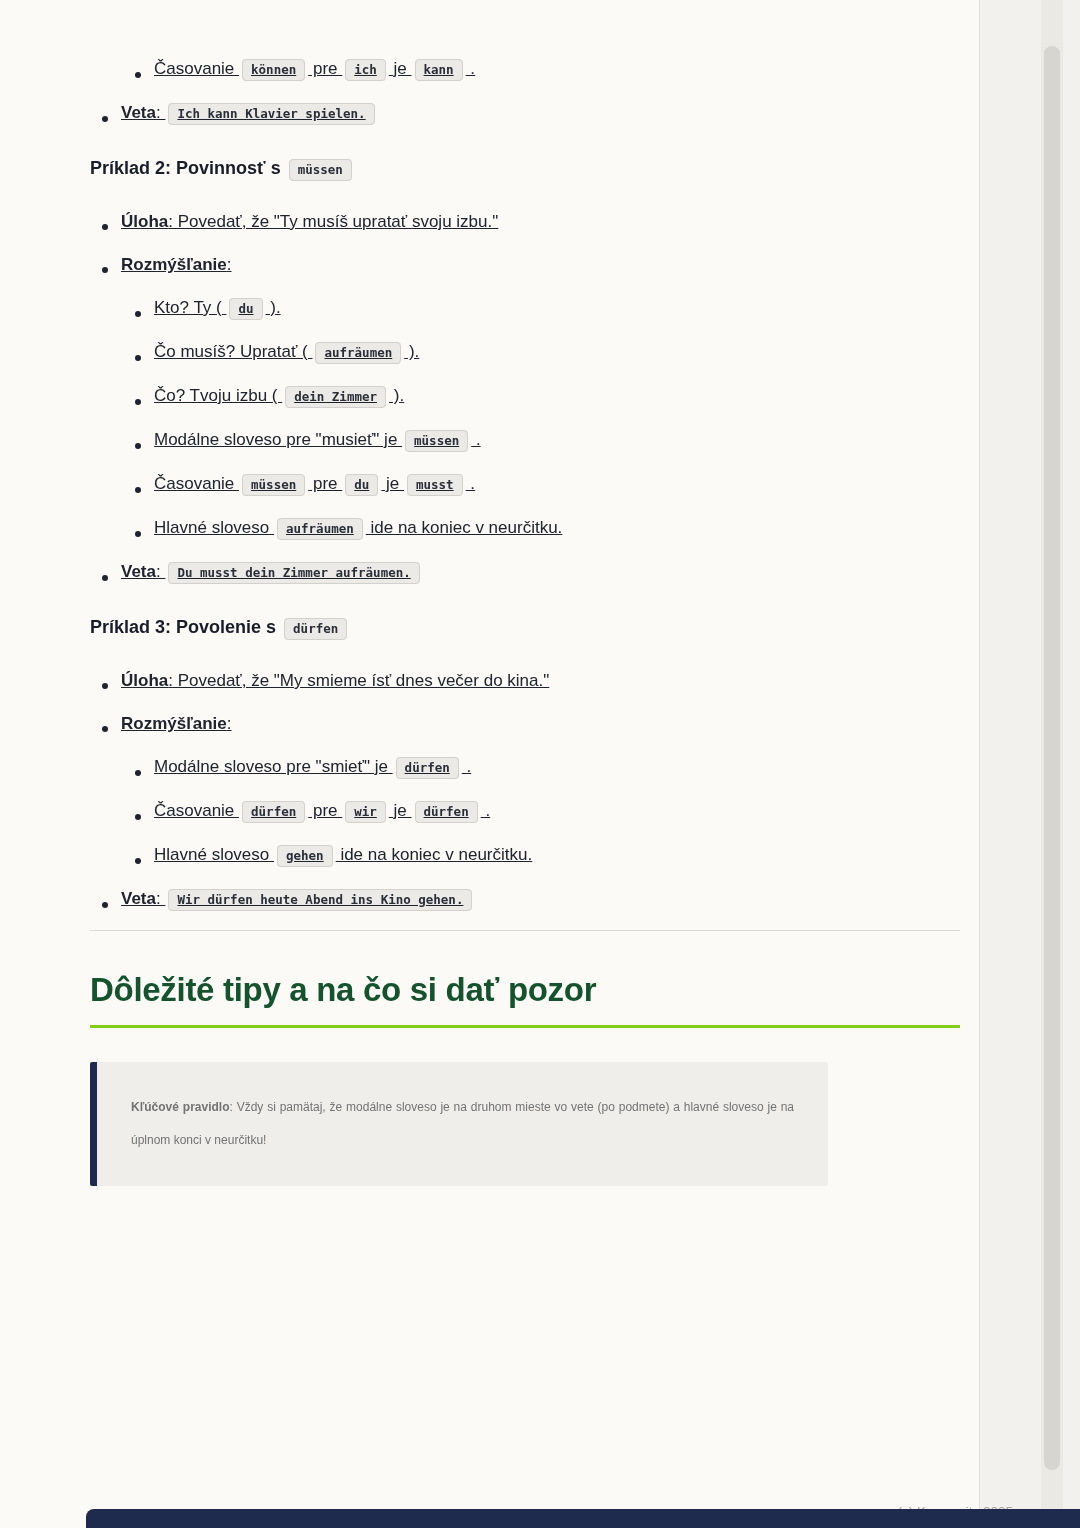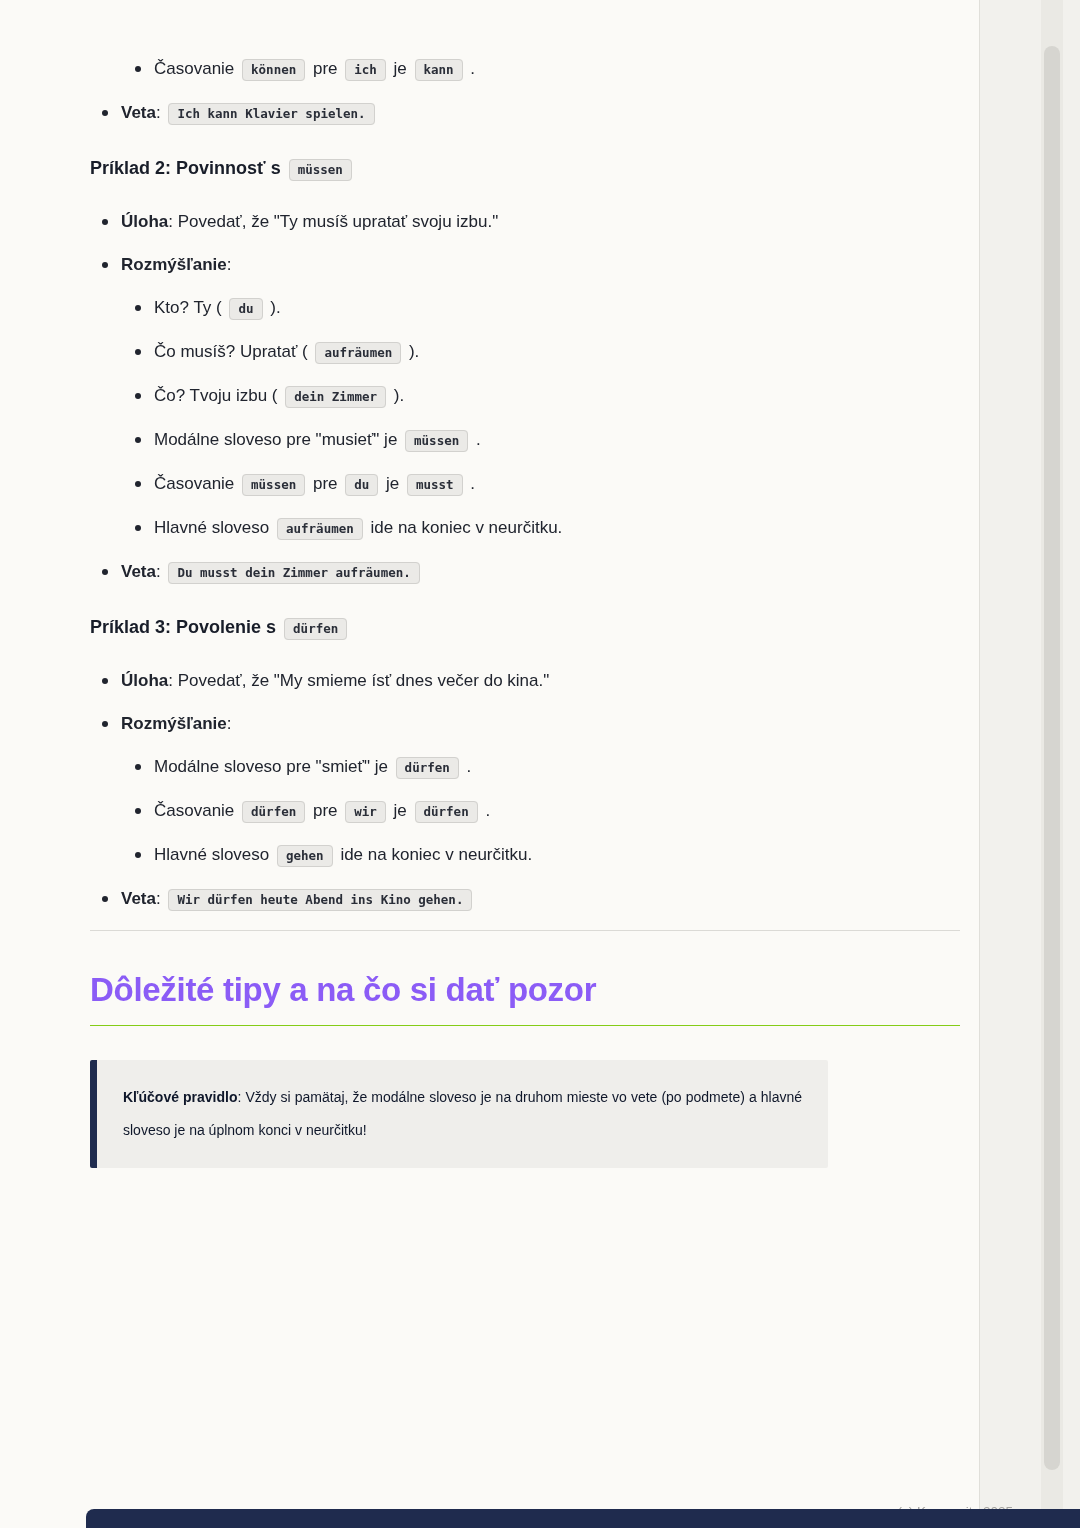--- a/index.html
+++ b/index.html
@@ -36,21 +36,21 @@
   
   .content {
     position: absolute; left: 90px; top: 56px;
     width: 870px;
     z-index: 2;
     font-size: 17px;
     line-height: 26px;
   }
 
   .block-list { margin: 0 0 10px 0; }
-  .li { display: flex; align-items: flex-start; margin-bottom: 17px; }
+  .li { display: flex; align-items: center; margin-bottom: 17px; text-decoration: underline; }
   .li .dot {
     width: 6px; height: 6px; border-radius: 50%;
     background: #20242e; margin: 10px 13px 0 0; flex: none;
   }
   .li.l1 { padding-left: 12px; }
   .li.l2 { padding-left: 45px; }
   .li-text { flex: 1; }
 
   .badge {
     font-family: "DejaVu Sans Mono", monospace;
@@ -74,40 +74,40 @@
 
   .rule {
     border-top: 1px solid #dbdad6;
     margin-top: 13px;
   }
 
   h1 {
     font-size: 33px;
     font-weight: 700;
     letter-spacing: -0.3px;
-    color: #8b5cf6;
+    color: #14532d;
     margin: 46px 0 0 0;
     padding-bottom: 22px;
-    border-bottom: 1px solid #84cc16;
+    border-bottom: 3px solid #84cc16;
   }
 
   .callout {
     margin-top: 34px;
     width: 738px;
     background: #efeeeb;
     border-left: 7px solid #252f52;
     border-radius: 2px;
     padding: 21px 26px;
   }
   .callout-text {
-    margin: 0;
-    font-size: 14px;
+    margin: 8px;
+    font-size: 12px;
     line-height: 33px;
     text-align: justify;
-    color: #0f172a;
+    color: #737373;
   }
 
   .credit {
     position: absolute;
     right: 67px; top: 1504px;
     font-size: 13.5px;
     color: #a3a29e;
     z-index: 3;
   }
 

